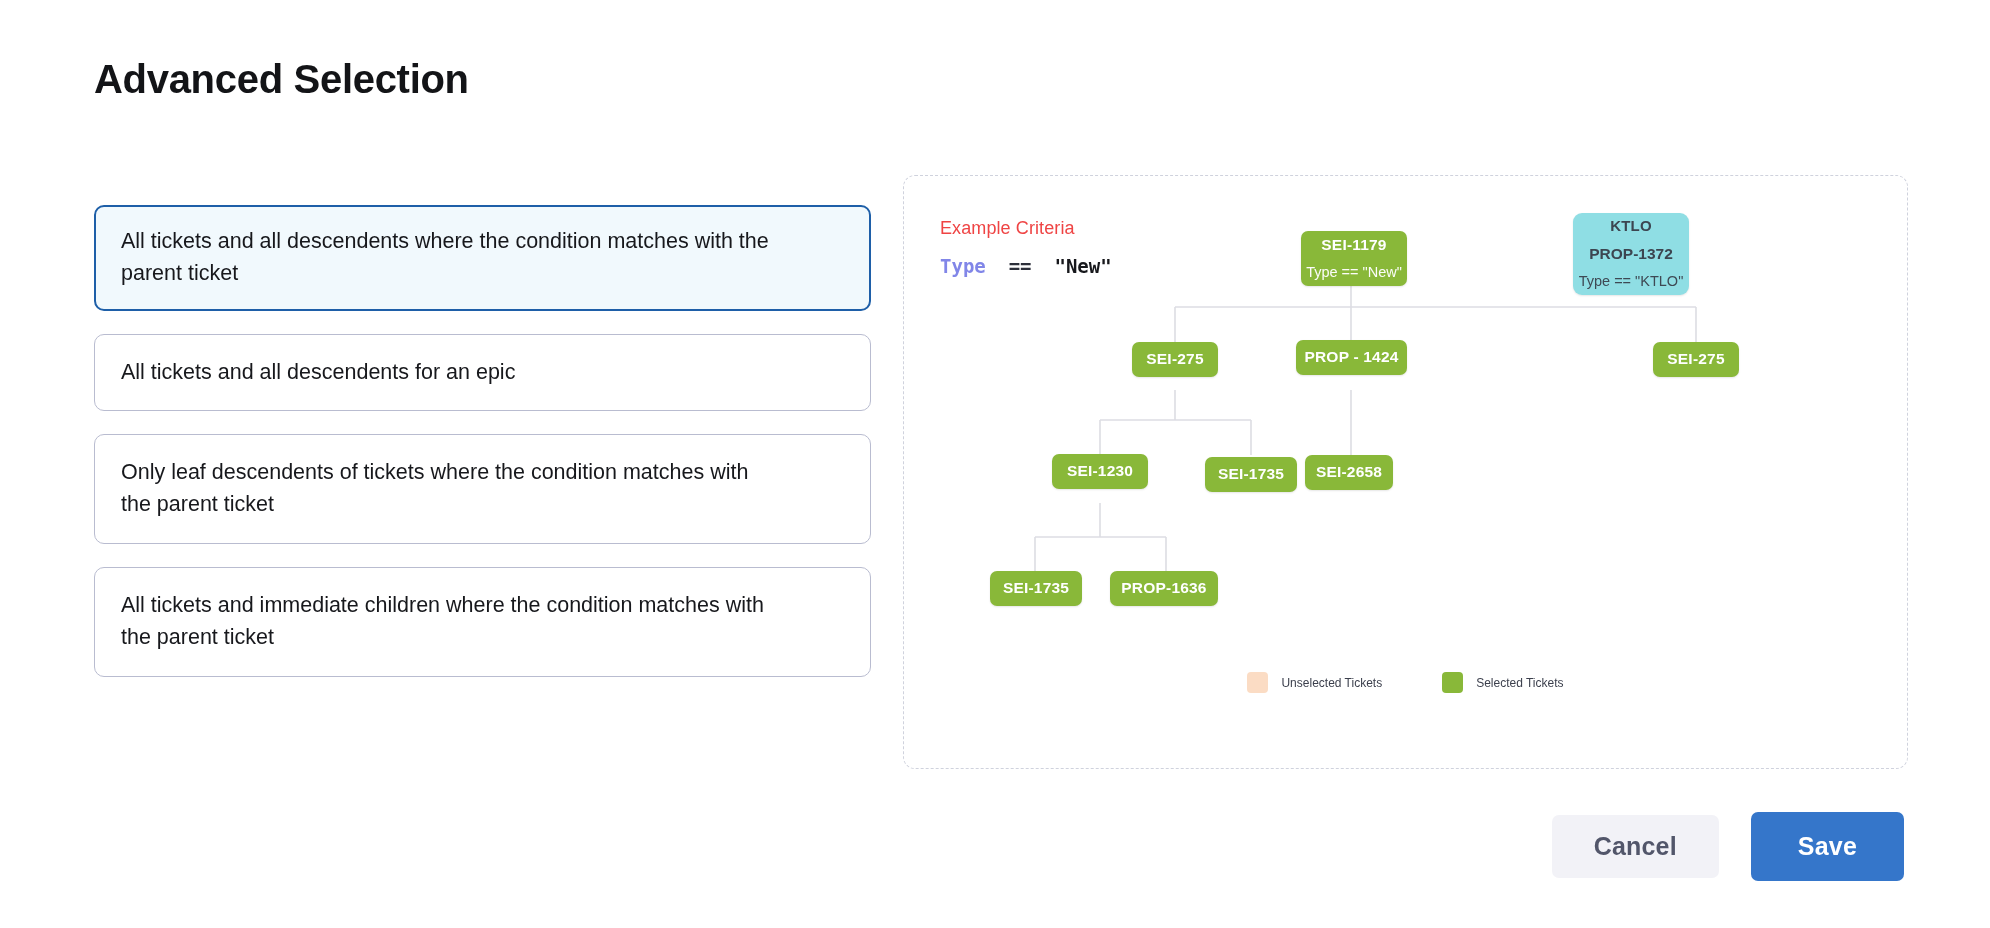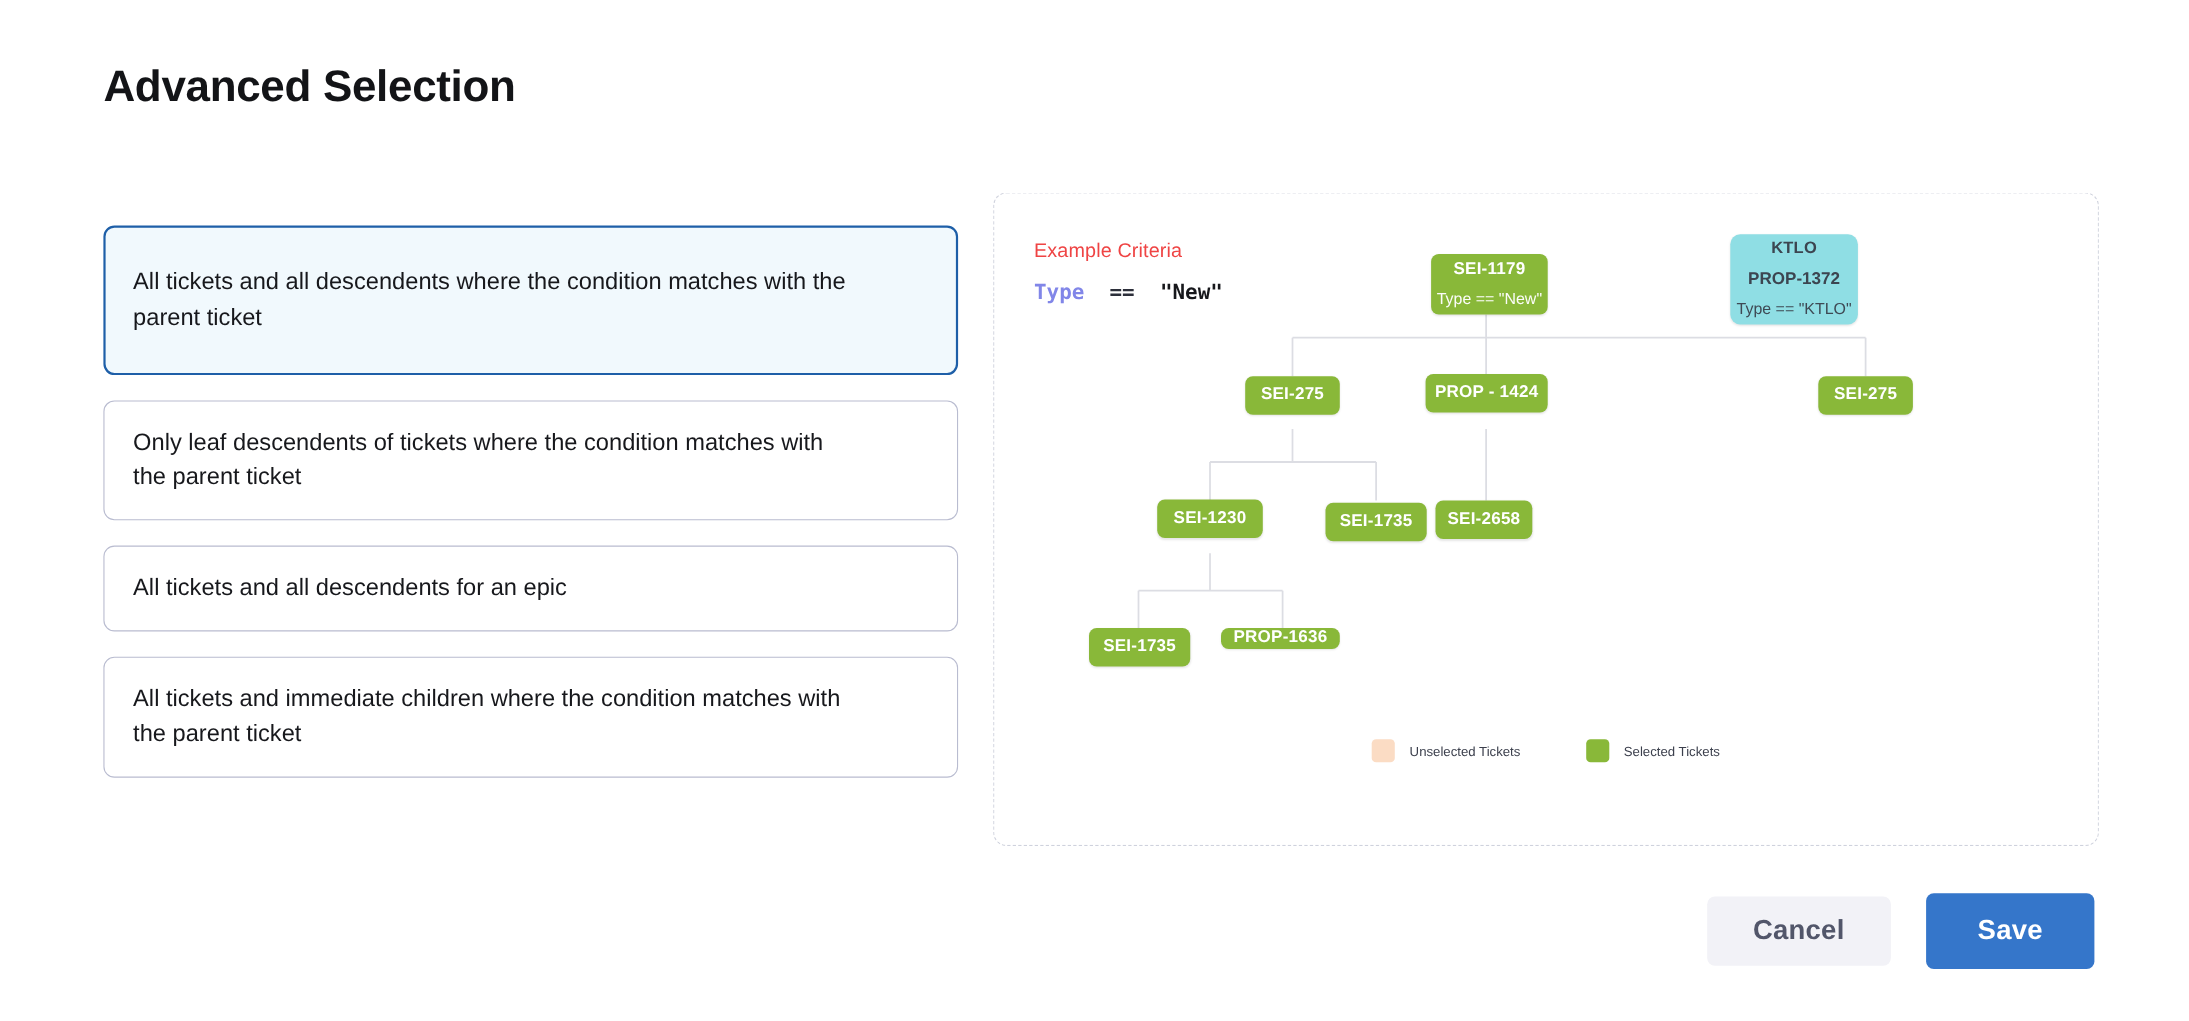--- a/index.html
+++ b/index.html
@@ -48,21 +48,21 @@
     line-height: 1.48;
     color: #17181c;
     cursor: pointer;
     min-height: 72px;
     display: flex;
     align-items: center;
   }
   .option-card.selected {
     border: 2px solid #1e5fa8;
     background: #f1f9fd;
-    padding: 34px 25px;
+    padding: 19px 25px;
   }
   .option-card .option-text {
     display: block;
     max-width: 660px;
   }
 
   
   .diagram-panel {
     position: absolute;
     left: 903px;
@@ -212,25 +212,25 @@
 
 <div class="page-title">Advanced Selection</div>
 
 <div class="options">
 
   <div class="option-card selected">
     <span class="option-text">All tickets and all descendents where the condition matches with the parent ticket</span>
   </div>
 
   <div class="option-card">
+    <span class="option-text">All tickets and all descendents for an epic</span>
+  </div>
+
+  <div class="option-card">
     <span class="option-text">Only leaf descendents of tickets where the condition matches with the parent ticket</span>
-  </div>
-
-  <div class="option-card">
-    <span class="option-text">All tickets and all descendents for an epic</span>
   </div>
 
   <div class="option-card">
     <span class="option-text">All tickets and immediate children where the condition matches with the parent ticket</span>
   </div>
 
 </div>
 
 <div class="diagram-panel">
 
@@ -298,21 +298,21 @@
     </div>
 
     <div class="node green" style="left:401px; top:279px; width:88px; height:35px;">
       <span class="node-id">SEI-2658</span>
     </div>
 
     <div class="node green" style="left:86px; top:395px; width:92px; height:35px;">
       <span class="node-id">SEI-1735</span>
     </div>
 
-    <div class="node green" style="left:206px; top:395px; width:108px; height:19px;">
+    <div class="node green" style="left:206px; top:395px; width:108px; height:35px;">
       <span class="node-id">PROP-1636</span>
     </div>
 
   </div>
 
   <div class="legend">
     <div class="legend-item">
       <span class="legend-swatch" style="background:#fbdcc4;"></span>
       <span class="legend-label">Unselected Tickets</span>
     </div>

